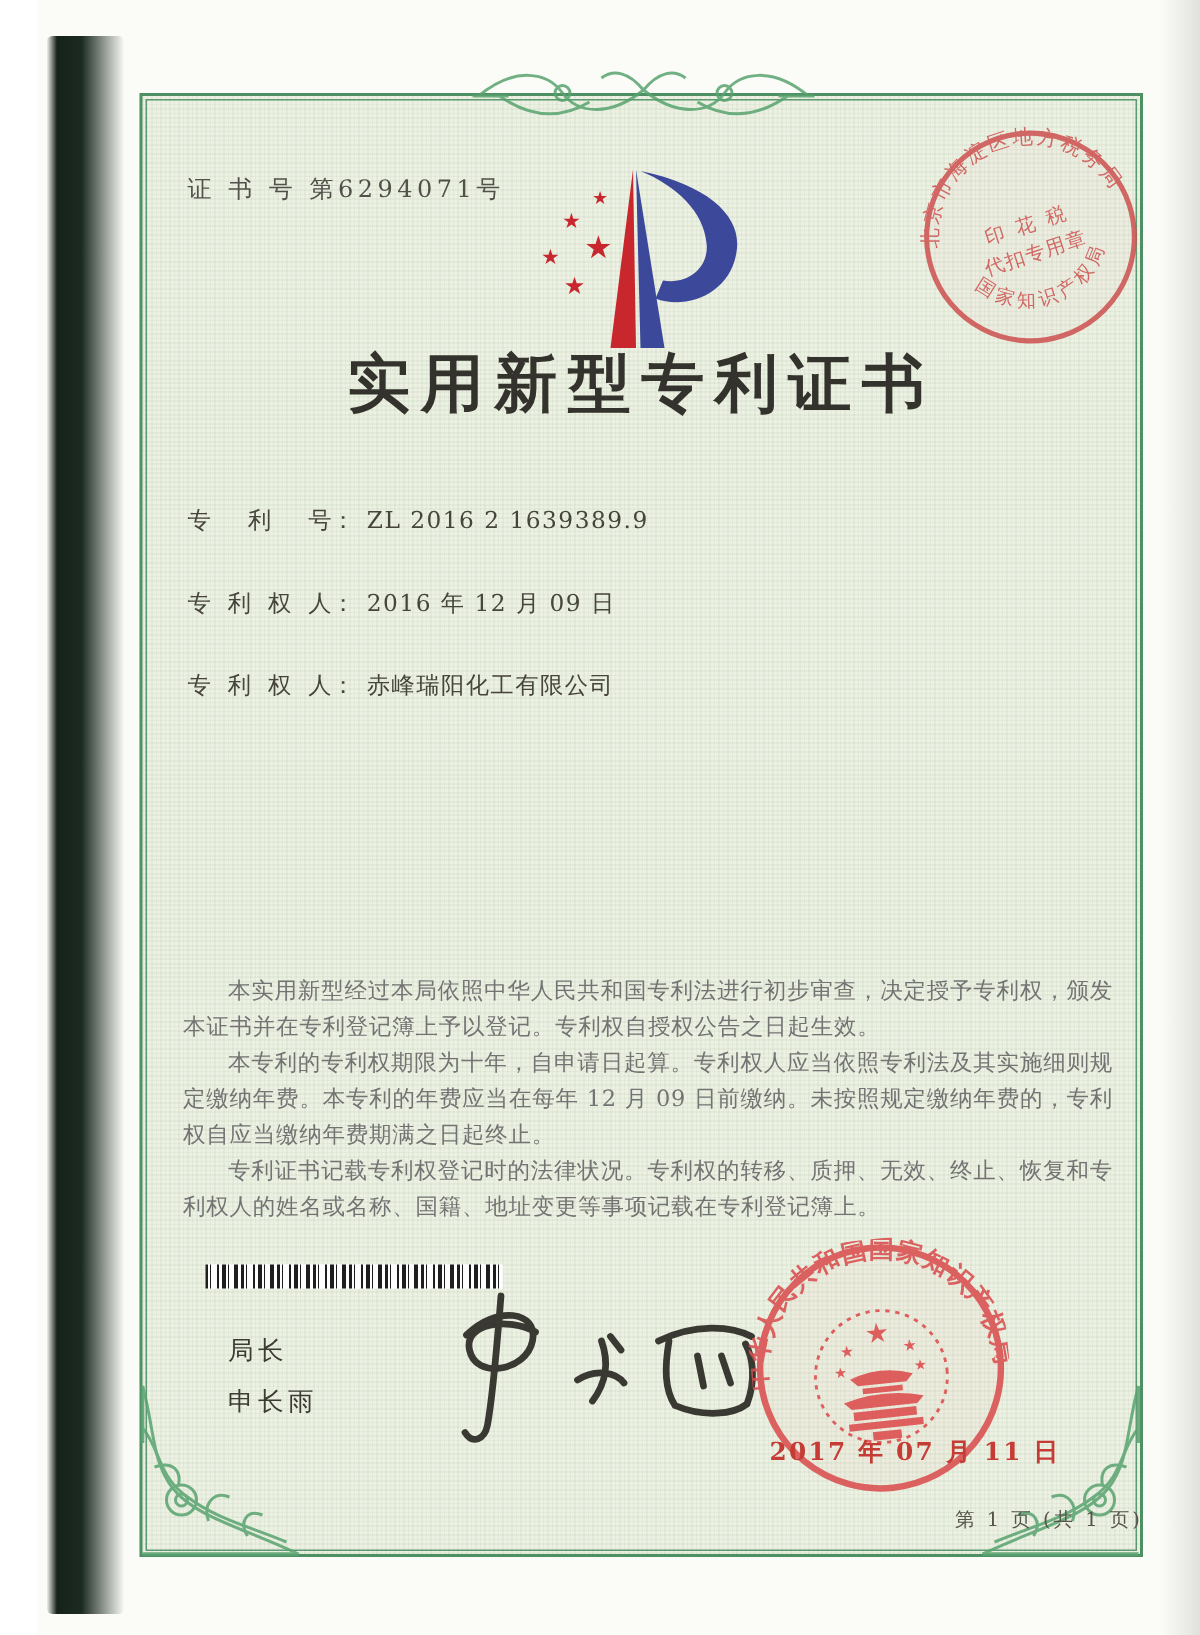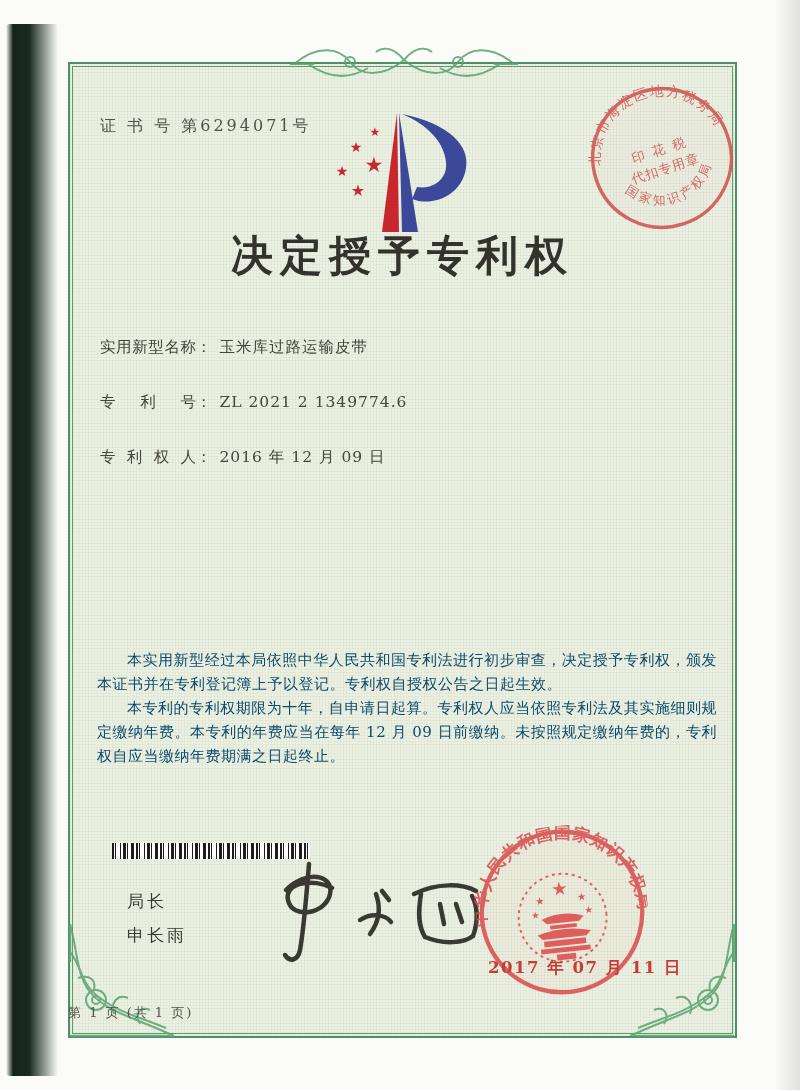--- a/index.html
+++ b/index.html
@@ -1,17 +1,17 @@
 <!DOCTYPE html>
 <html><head>
 <meta charset="utf-8">
 <style>
   * { margin:0; padding:0; box-sizing:border-box; }
   body { width:800px; height:1090px; background:#ffffff; font-family:"DejaVu Serif", serif; position:relative; overflow:hidden; }
-  .scan { position:absolute; inset:0; background:#fbfbf8; }
+  .scan { position:absolute; inset:0; background:#fbfbf8;margin-left:25px; }
 
   
   .spine { position:absolute; left:6px; top:24px; width:52px; height:1052px; border-radius:4px;
     background:linear-gradient(90deg, rgba(20,30,22,0) 0px, #15221a 7px, #1c2b21 45%, rgba(251,251,248,0) 100%); }
   .right-shadow { position:absolute; right:0; top:0; width:26px; height:100%;
     background:linear-gradient(90deg, rgba(130,130,122,0) 0%, rgba(130,130,122,0.22) 100%); }
 
   
   .frame { position:absolute; left:68px; top:62px; width:669px; height:976px;
     border:2px solid #4f8f64;
@@ -30,36 +30,36 @@
     font-size:42px; font-weight:600; letter-spacing:7px; color:#34322c; }
 
   .fields { position:absolute; left:100px; top:336px; width:590px; display:flex; flex-direction:column; gap:33px;
     font-size:15.5px; line-height:22px; color:#46443c; }
   .field { white-space:nowrap; }
   .flabel { display:inline-block; width:96px; text-align:justify; text-align-last:justify; }
   .fcolon { display:inline-block; margin-right:8px; }
   .fvalue { letter-spacing:1px; }
 
   .paragraphs { position:absolute; left:97px; top:648px; width:620px;
-    font-size:15px; line-height:24px; color:#0c4a6e; text-align:justify; letter-spacing:0.5px; }
+    font-size:15px; line-height:24px; color:#737373; text-align:justify; letter-spacing:0.5px; }
   .paragraphs p { text-indent:2em; }
 
   .barcode { position:absolute; left:112px; top:843px; width:198px; height:16px; background:#fff;
     background-image:repeating-linear-gradient(90deg,
       #1e1e1e 0 2px, #fdfdfd 2px 3px, #1e1e1e 3px 4px, #fdfdfd 4px 8px,
       #1e1e1e 8px 9px, #fdfdfd 9px 11px, #1e1e1e 11px 14px, #fdfdfd 14px 15px,
       #1e1e1e 15px 16px, #fdfdfd 16px 19px, #1e1e1e 19px 22px, #fdfdfd 22px 24px); }
 
   .signer { position:absolute; left:127px; top:884px; font-size:17px; color:#3b3a33; letter-spacing:3px; line-height:34px; }
   .signature-svg { position:absolute; left:248px; top:858px; }
 
   .issue-date { position:absolute; left:488px; top:957px; font-size:16.5px; letter-spacing:1.5px;
     color:#c43c34; z-index:6; font-weight:600; }
 
-  .page-footer { position:absolute; left:68px; top:1004px; width:669px; text-align:left;
+  .page-footer { position:absolute; left:68px; top:1004px; width:669px; text-align:right;
     font-size:13px; color:#56544b; letter-spacing:2px; }
 
   .logo-svg { position:absolute; left:328px; top:110px; }
   .tax-stamp { position:absolute; left:584px; top:80px; transform:rotate(-18deg); opacity:0.82; z-index:5; }
   .office-seal { position:absolute; left:476px; top:826px; transform:rotate(-6deg); opacity:0.88; z-index:5; }
 </style>
 </head>
 <body>
 
 <div class="scan">
@@ -128,37 +128,38 @@
     <text font-size="14" fill="#cd4a4a" letter-spacing="2" text-anchor="middle">
       <textPath href="#taxTop" startOffset="50%">北京市海淀区地方税务局</textPath>
     </text>
     <text font-size="13" fill="#cd4a4a" letter-spacing="3" text-anchor="middle">
       <textPath href="#taxBottom" startOffset="50%">国家知识产权局</textPath>
     </text>
     <text x="80" y="76" font-size="13.5" fill="#cd4a4a" text-anchor="middle" letter-spacing="2">印 花 税</text>
     <text x="80" y="96" font-size="13.5" fill="#cd4a4a" text-anchor="middle" letter-spacing="1">代扣专用章</text>
   </svg>
 
-  <div class="title">决定授予专利权</div>
+  <div class="title">实用新型专利证书</div>
 
   <div class="fields">
     <div class="field">
-      <span class="flabel">实用新型名称</span><span class="fcolon">：</span><span class="fvalue">玉米库过路运输皮带</span>
-    </div>
-    <div class="field">
-      <span class="flabel">专利号</span><span class="fcolon">：</span><span class="fvalue">ZL 2021 2 1349774.6</span>
+      <span class="flabel">专利号</span><span class="fcolon">：</span><span class="fvalue">ZL 2016 2 1639389.9</span>
     </div>
     <div class="field">
       <span class="flabel">专利权人</span><span class="fcolon">：</span><span class="fvalue">2016 年 12 月 09 日</span>
     </div>
+    <div class="field">
+      <span class="flabel">专利权人</span><span class="fcolon">：</span><span class="fvalue">赤峰瑞阳化工有限公司</span>
+    </div>
   </div>
 
   <div class="paragraphs">
     <p>本实用新型经过本局依照中华人民共和国专利法进行初步审查，决定授予专利权，颁发本证书并在专利登记簿上予以登记。专利权自授权公告之日起生效。</p>
     <p>本专利的专利权期限为十年，自申请日起算。专利权人应当依照专利法及其实施细则规定缴纳年费。本专利的年费应当在每年 12 月 09 日前缴纳。未按照规定缴纳年费的，专利权自应当缴纳年费期满之日起终止。</p>
+    <p>专利证书记载专利权登记时的法律状况。专利权的转移、质押、无效、终止、恢复和专利权人的姓名或名称、国籍、地址变更等事项记载在专利登记簿上。</p>
   </div>
 
   <div class="barcode"></div>
 
   <div class="signer">
     <div>局长</div>
     <div>申长雨</div>
   </div>
 
   <svg class="signature-svg" width="240" height="110" viewBox="0 0 240 110">

